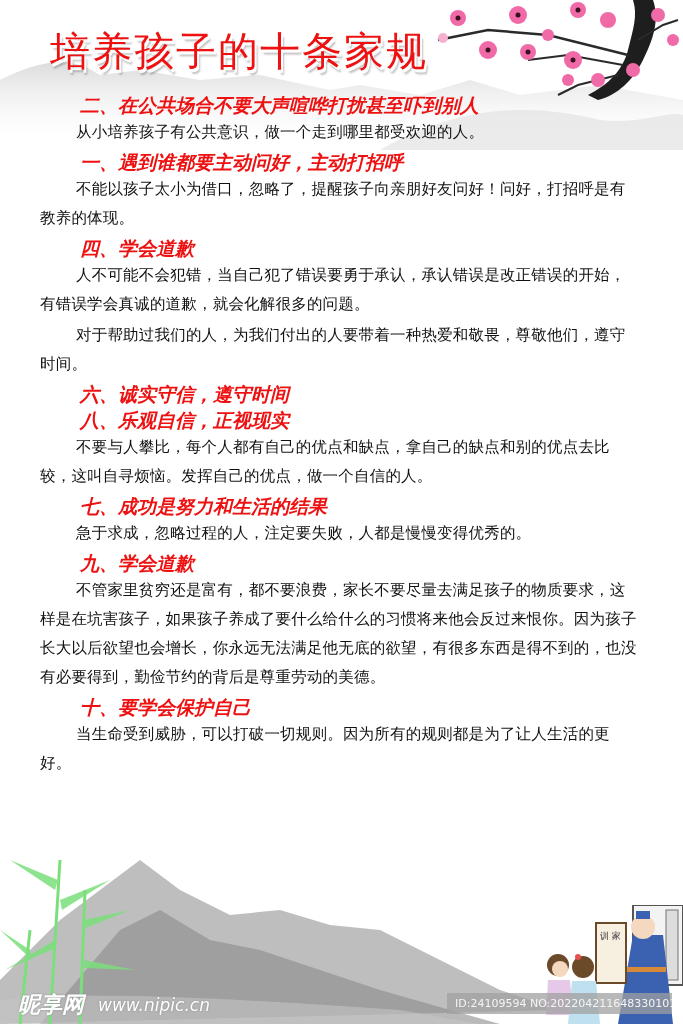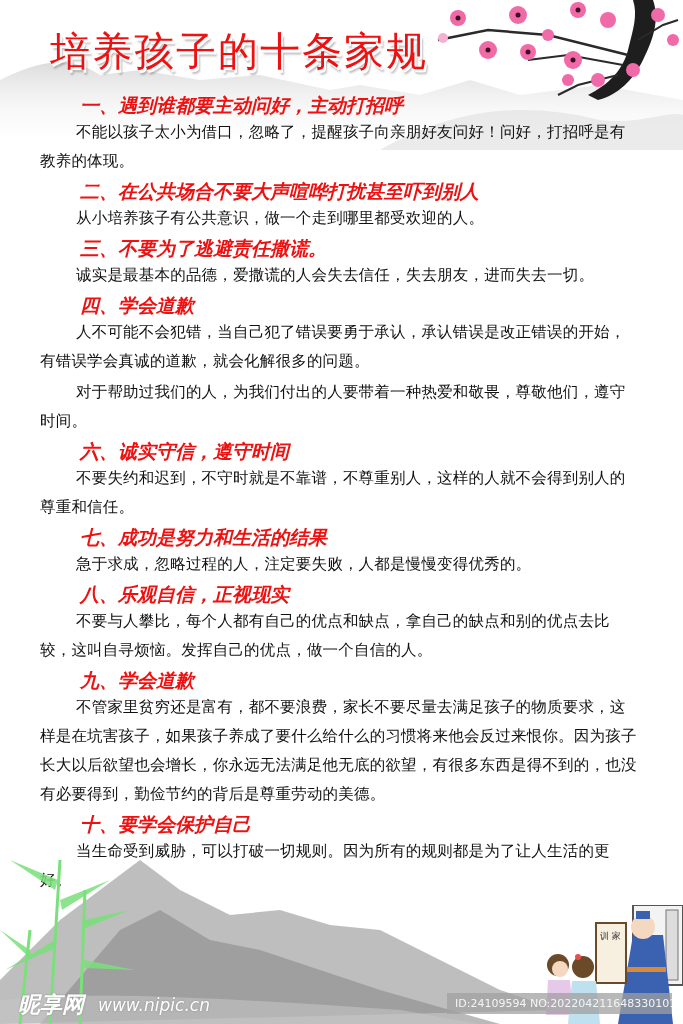--- a/index.html
+++ b/index.html
@@ -91,49 +91,44 @@
     <circle cx="60" cy="50" r="2.5"></circle>
       <circle cx="100" cy="52" r="2.5"></circle>
       <circle cx="145" cy="60" r="2.5"></circle>
   </g>
 </svg>
 
 <div class="title">培养孩子的十条家规</div>
 
 <div class="content">
   <div>
-    <div class="section-heading">一、遇到谁都要主动问好，主动打招呼</div>
-    <div class="section-body">不能以孩子太小为借口，忽略了，提醒孩子向亲朋好友问好！问好，打招呼是有教养的体现。</div>
-  </div>
-  <div>
     <div class="section-heading">二、在公共场合不要大声喧哗打扰甚至吓到别人</div>
     <div class="section-body">从小培养孩子有公共意识，做一个走到哪里都受欢迎的人。</div>
   </div>
   <div>
-    <div class="section-heading">三、不要为了逃避责任撒谎。</div>
-    <div class="section-body">诚实是最基本的品德，爱撒谎的人会失去信任，失去朋友，进而失去一切。</div>
+    <div class="section-heading">一、遇到谁都要主动问好，主动打招呼</div>
+    <div class="section-body">不能以孩子太小为借口，忽略了，提醒孩子向亲朋好友问好！问好，打招呼是有教养的体现。</div>
   </div>
   <div>
     <div class="section-heading">四、学会道歉</div>
     <div class="section-body">人不可能不会犯错，当自己犯了错误要勇于承认，承认错误是改正错误的开始，有错误学会真诚的道歉，就会化解很多的问题。</div>
   </div>
   <div>
     <div class="section-body">对于帮助过我们的人，为我们付出的人要带着一种热爱和敬畏，尊敬他们，遵守时间。</div>
   </div>
   <div>
     <div class="section-heading">六、诚实守信，遵守时间</div>
-    <div class="section-body">不要失约和迟到，不守时就是不靠谱，不尊重别人，这样的人就不会得到别人的尊重和信任。</div>
+  </div>
+  <div>
+    <div class="section-heading">八、乐观自信，正视现实</div>
+    <div class="section-body">不要与人攀比，每个人都有自己的优点和缺点，拿自己的缺点和别的优点去比较，这叫自寻烦恼。发挥自己的优点，做一个自信的人。</div>
   </div>
   <div>
     <div class="section-heading">七、成功是努力和生活的结果</div>
     <div class="section-body">急于求成，忽略过程的人，注定要失败，人都是慢慢变得优秀的。</div>
-  </div>
-  <div>
-    <div class="section-heading">八、乐观自信，正视现实</div>
-    <div class="section-body">不要与人攀比，每个人都有自己的优点和缺点，拿自己的缺点和别的优点去比较，这叫自寻烦恼。发挥自己的优点，做一个自信的人。</div>
   </div>
   <div>
     <div class="section-heading">九、学会道歉</div>
     <div class="section-body">不管家里贫穷还是富有，都不要浪费，家长不要尽量去满足孩子的物质要求，这样是在坑害孩子，如果孩子养成了要什么给什么的习惯将来他会反过来恨你。因为孩子长大以后欲望也会增长，你永远无法满足他无底的欲望，有很多东西是得不到的，也没有必要得到，勤俭节约的背后是尊重劳动的美德。</div>
   </div>
   <div>
     <div class="section-heading">十、要学会保护自己</div>
     <div class="section-body">当生命受到威胁，可以打破一切规则。因为所有的规则都是为了让人生活的更好。</div>
   </div>
 </div>

